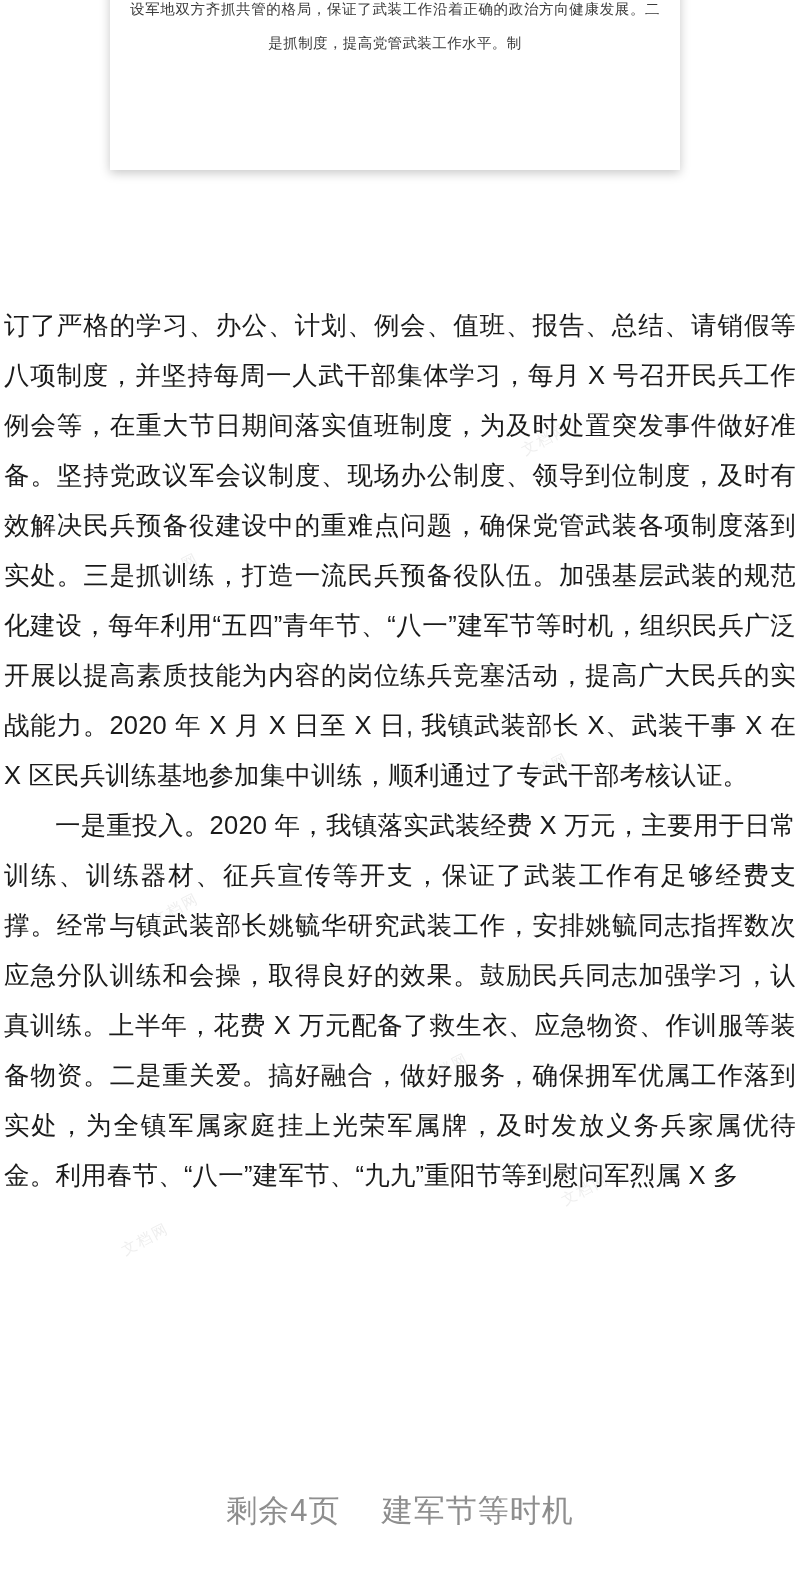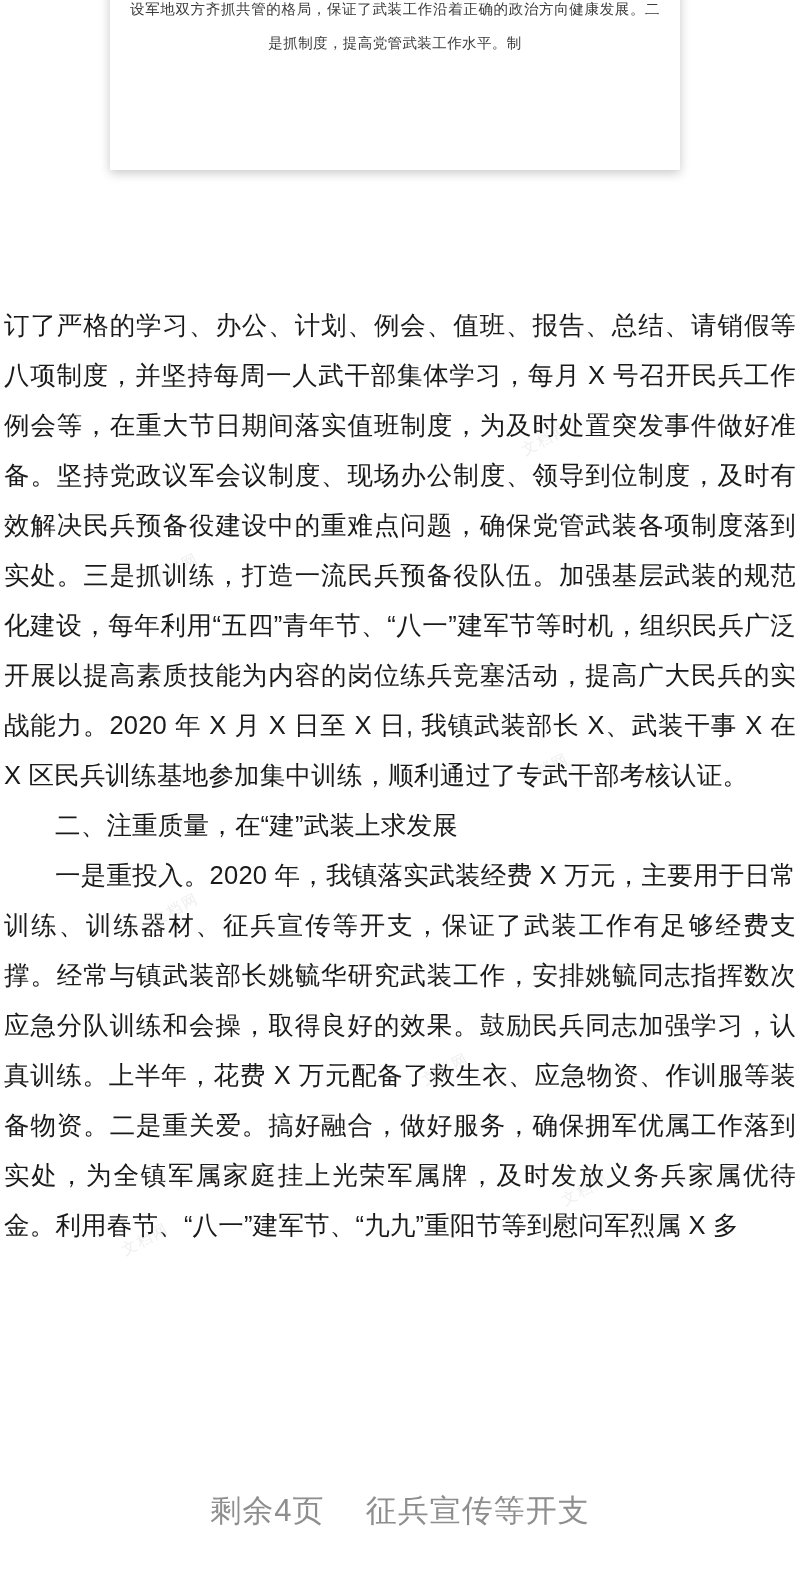--- a/index.html
+++ b/index.html
@@ -100,29 +100,28 @@
 </style>
 </head>
 <body>
 
 <div class="preview-card">
   <p class="preview-text">设军地双方齐抓共管的格局，保证了武装工作沿着正确的政治方向健康发展。二是抓制度，提高党管武装工作水平。制</p>
 </div>
 
 <div class="doc-body">
   <p class="para">订了严格的学习、办公、计划、例会、值班、报告、总结、请销假等八项制度，并坚持每周一人武干部集体学习，每月 X 号召开民兵工作例会等，在重大节日期间落实值班制度，为及时处置突发事件做好准备。坚持党政议军会议制度、现场办公制度、领导到位制度，及时有效解决民兵预备役建设中的重难点问题，确保党管武装各项制度落到实处。三是抓训练，打造一流民兵预备役队伍。加强基层武装的规范化建设，每年利用“五四”青年节、“八一”建军节等时机，组织民兵广泛开展以提高素质技能为内容的岗位练兵竞塞活动，提高广大民兵的实战能力。2020 年 X 月 X 日至 X 日, 我镇武装部长 X、武装干事 X 在 X 区民兵训练基地参加集中训练，顺利通过了专武干部考核认证。</p>
-  <p class="para indent">二、注重质量，在“建”武装上求发展</p>
   <p class="para indent">一是重投入。2020 年，我镇落实武装经费 X 万元，主要用于日常训练、训练器材、征兵宣传等开支，保证了武装工作有足够经费支撑。经常与镇武装部长姚毓华研究武装工作，安排姚毓同志指挥数次应急分队训练和会操，取得良好的效果。鼓励民兵同志加强学习，认真训练。上半年，花费 X 万元配备了救生衣、应急物资、作训服等装备物资。二是重关爱。搞好融合，做好服务，确保拥军优属工作落到实处，为全镇军属家庭挂上光荣军属牌，及时发放义务兵家属优待金。利用春节、“八一”建军节、“九九”重阳节等到慰问军烈属 X 多</p>
 </div>
 
 <div class="wm wm1">文档网</div>
 <div class="wm wm2">文档网</div>
 <div class="wm wm3">文档网</div>
 <div class="wm wm4">文档网</div>
 <div class="wm wm5">文档网</div>
 <div class="wm wm6">文档网</div>
 <div class="wm wm7">文档网</div>
 
 <div class="footer">
   <span>剩余4页</span>
   <span class="sep"></span>
-  <span>征兵宣传等开支</span>
+  <span>建军节等时机</span>
 </div>
 
 </body></html>

